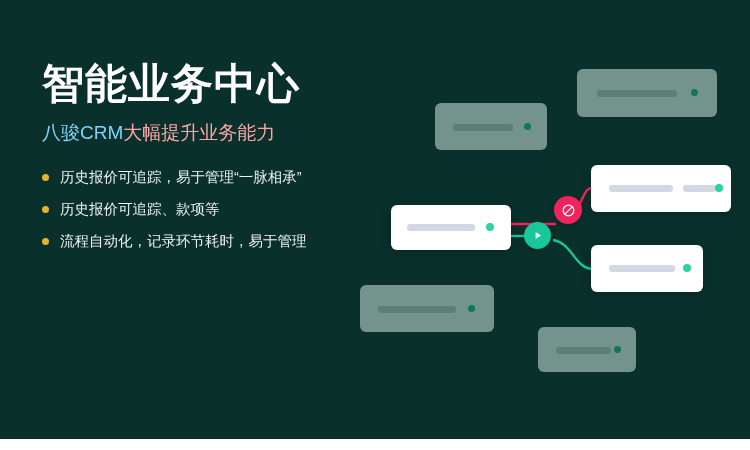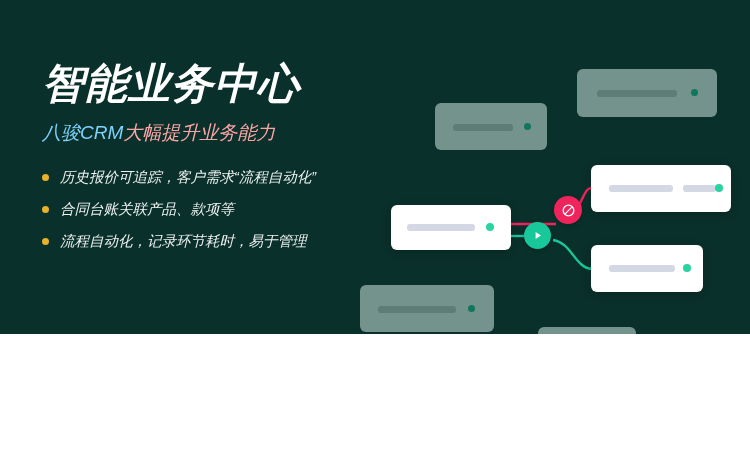--- a/index.html
+++ b/index.html
@@ -4,25 +4,24 @@
 <title>智能业务中心</title>
 <style>
   html, body {
     margin: 0;
     padding: 0;
     background: #ffffff;
   }
   #stage {
     position: relative;
     width: 750px;
-    height: 334px;
+    height: 439px;
     overflow: hidden;
     background: #0a302b;
     font-family: "Liberation Sans", "DejaVu Sans", sans-serif;
-    font-style: italic;
     -webkit-font-smoothing: antialiased;
   }
 
   
   #text-panel {
     position: absolute;
     left: 42px;
     top: 62px;
     width: 360px;
     z-index: 40;
@@ -199,25 +198,25 @@
   <div id="text-panel">
     <h1 id="page-title">智能业务中心</h1>
 
     <p id="subtitle">
       <span class="sub-white">八骏CRM</span><span class="sub-gold">大幅提升业务能力</span>
     </p>
 
     <ul id="bullet-list">
       <li class="bullet-row">
         <span class="bullet-dot"></span>
-        <span>历史报价可追踪，客户需求“流程自动化”</span>
+        <span>历史报价可追踪，易于管理“一脉相承”</span>
       </li>
       <li class="bullet-row">
         <span class="bullet-dot"></span>
-        <span>合同台账关联产品、款项等</span>
+        <span>历史报价可追踪、款项等</span>
       </li>
       <li class="bullet-row">
         <span class="bullet-dot"></span>
         <span>流程自动化，记录环节耗时，易于管理</span>
       </li>
     </ul>
   </div>
 
 </div>
 

